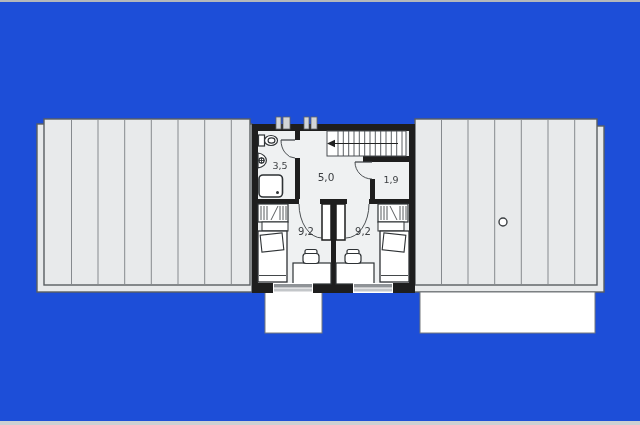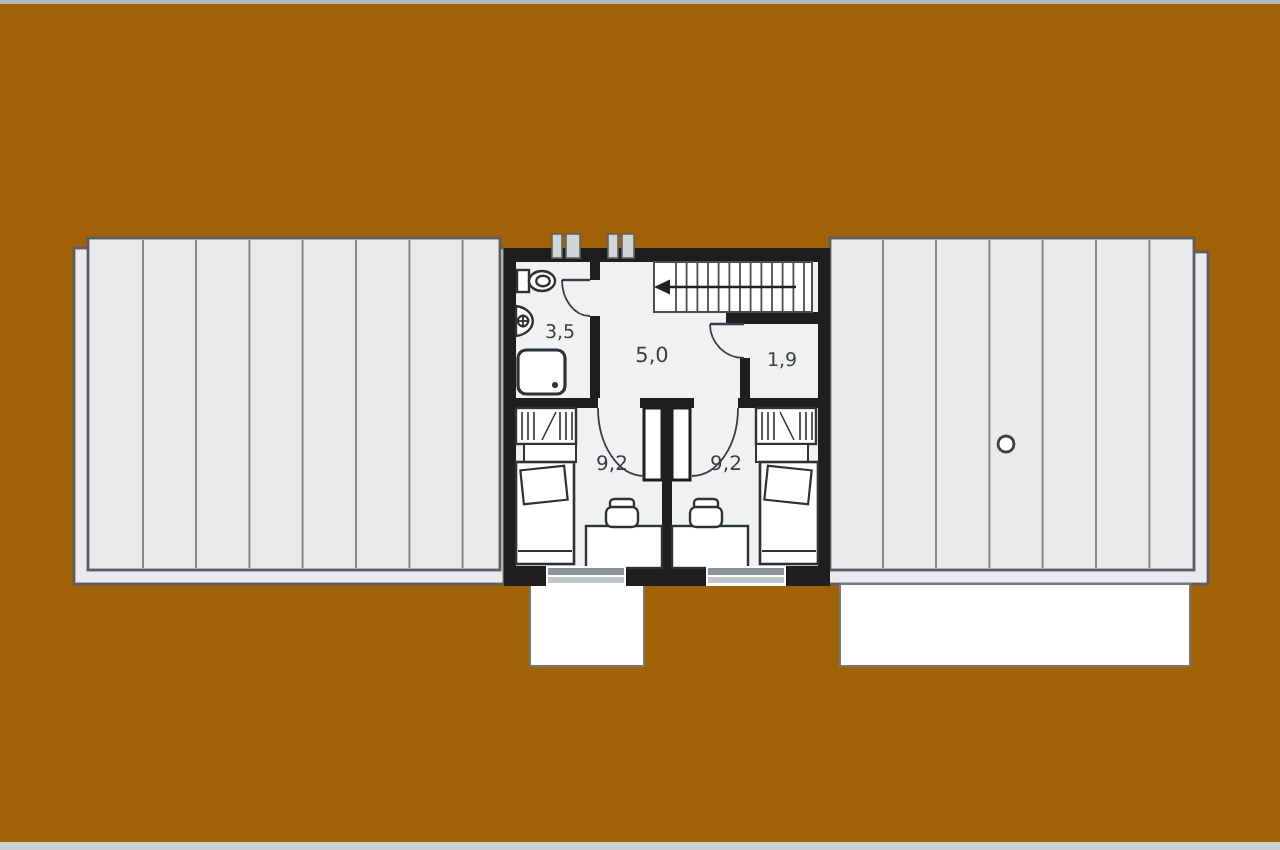--- a/index.html
+++ b/index.html
@@ -1,16 +1,16 @@
 <!DOCTYPE html>
 <html><head>
 <meta charset="utf-8">
 <style>
   html,body{margin:0;padding:0;background:#fff;}
-  .stage{position:relative;width:640px;height:425px;background:#a16207;overflow:hidden;
+  .stage{position:relative;width:640px;height:425px;background:#1d4ed8;overflow:hidden;
          font-family:"DejaVu Sans","Liberation Sans",sans-serif;}
   svg{display:block;}
   text.area-label{fill:#3b3e41;font-family:"DejaVu Sans","Liberation Sans",sans-serif;}
 </style>
 </head>
 <body>
 
 <div class="stage">
 <svg width="640" height="425" viewBox="0 0 640 425">
 

